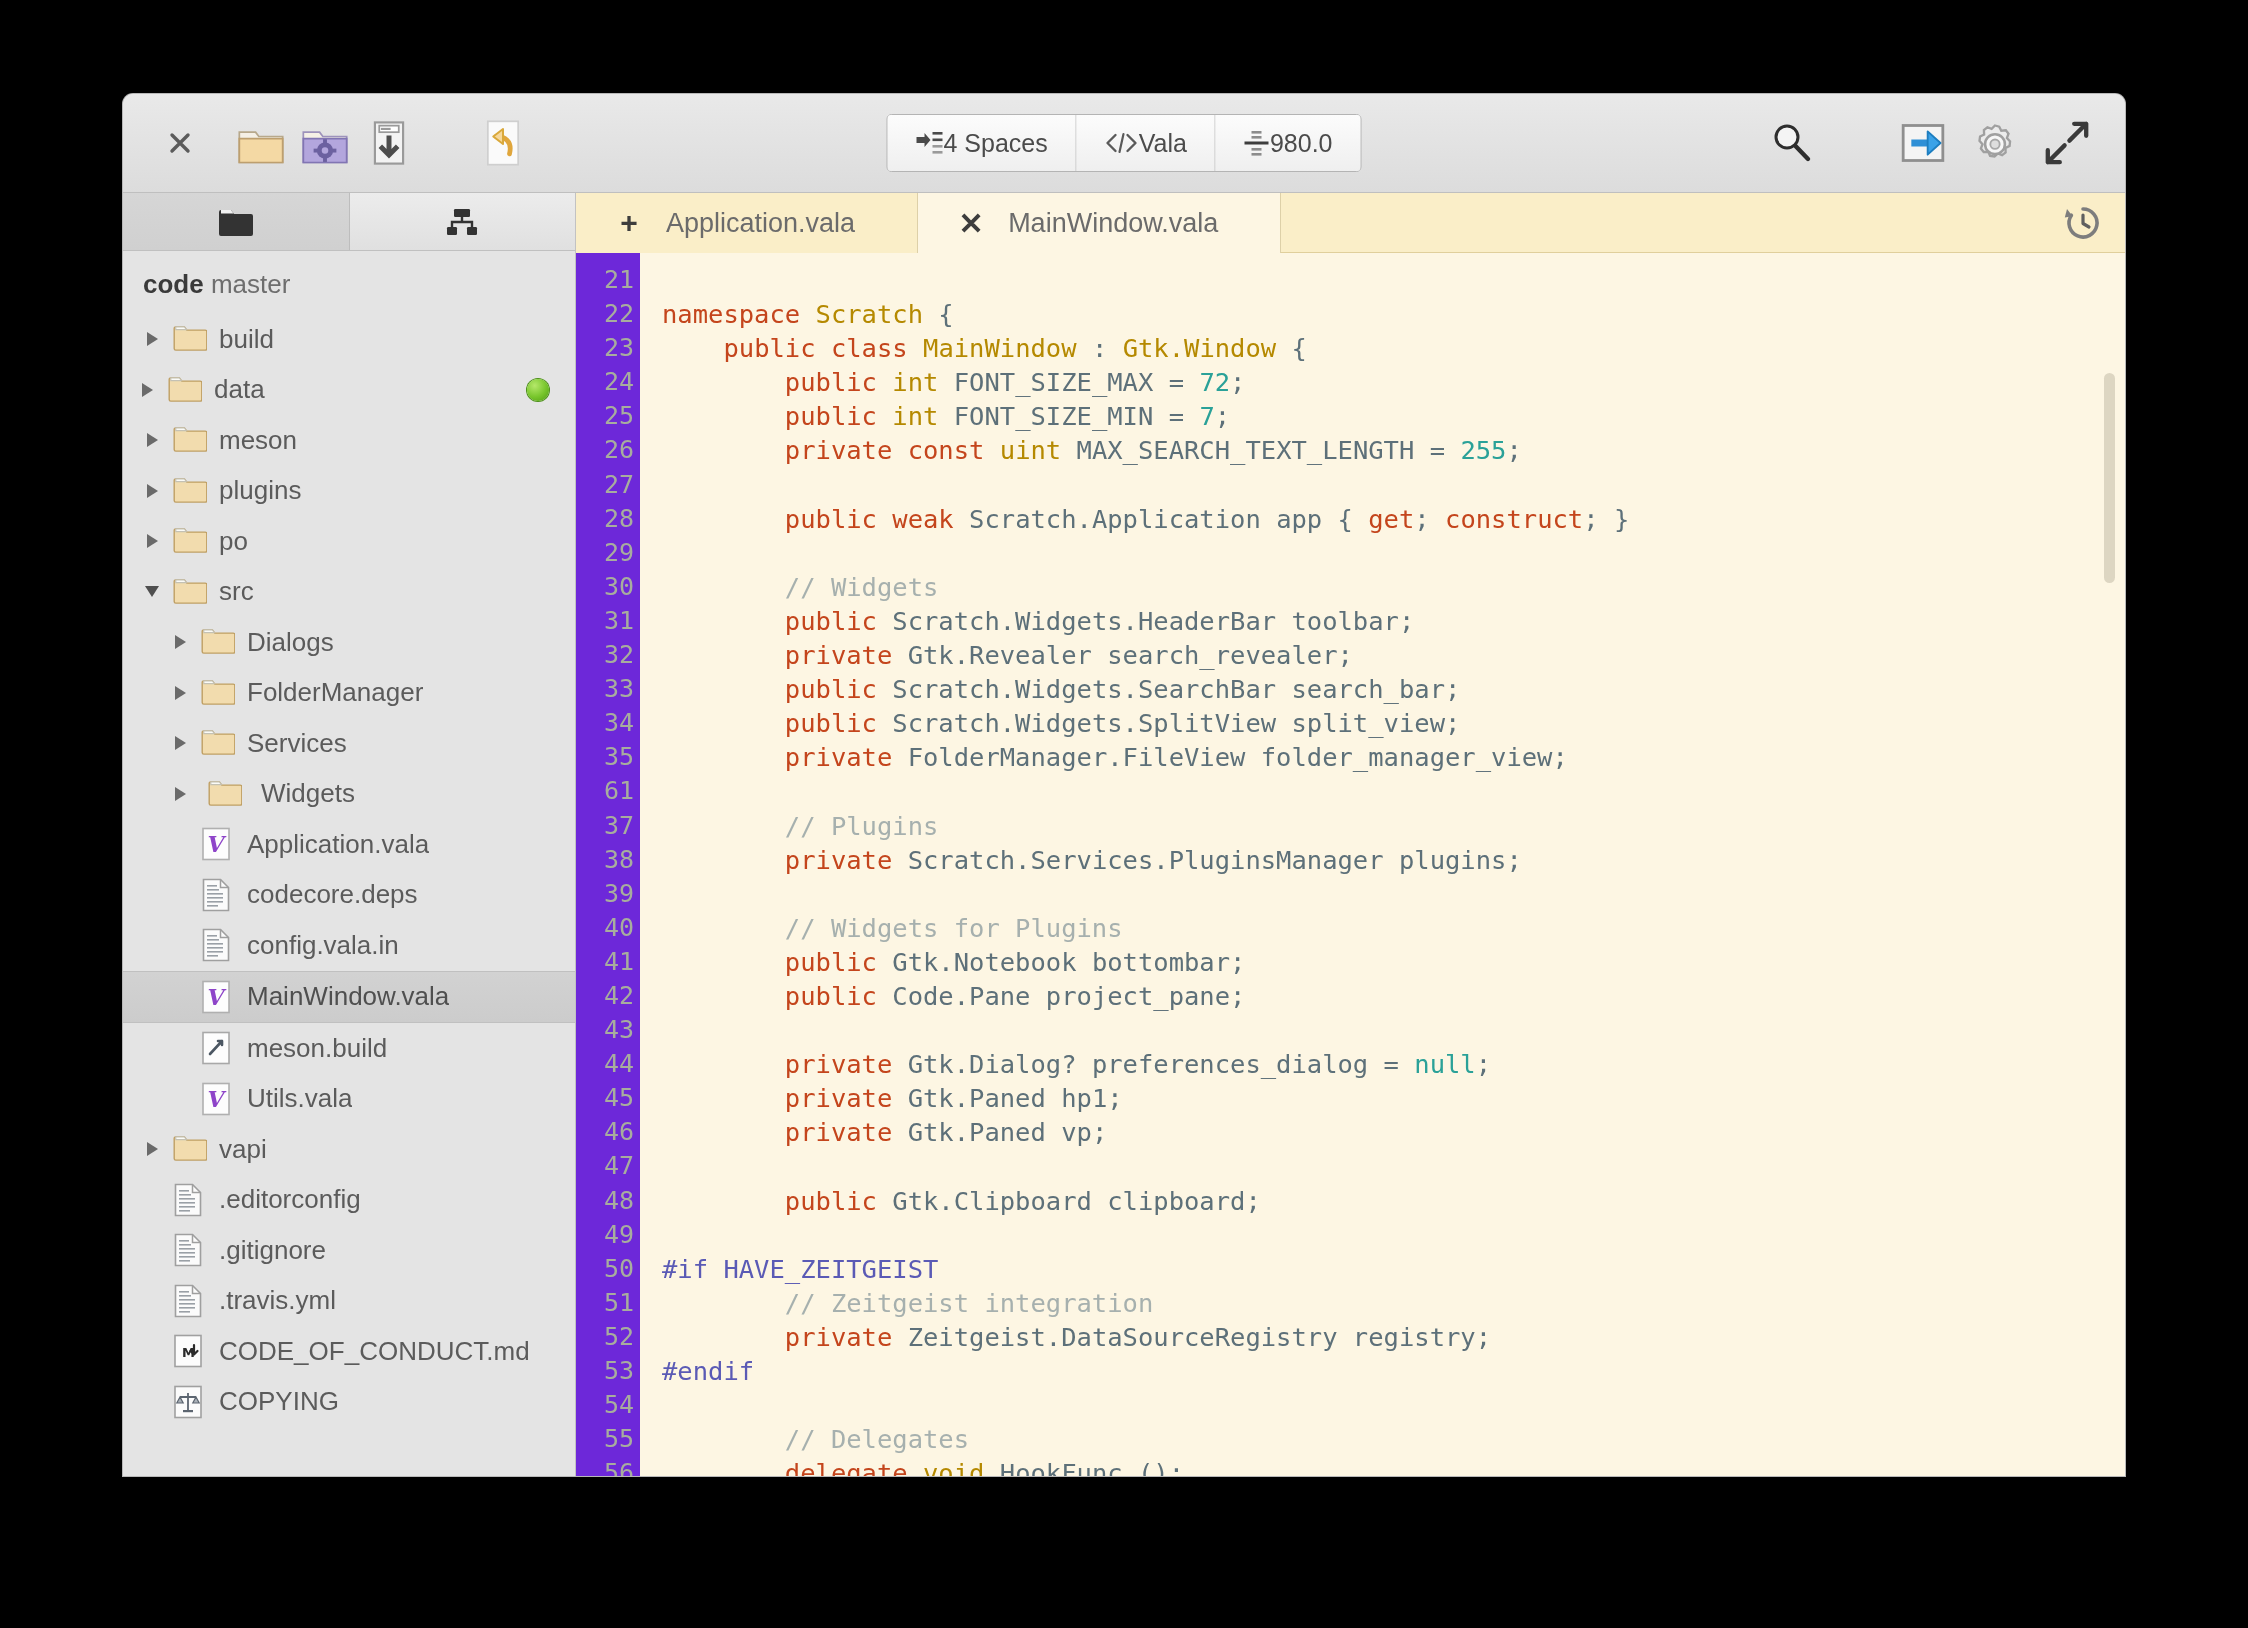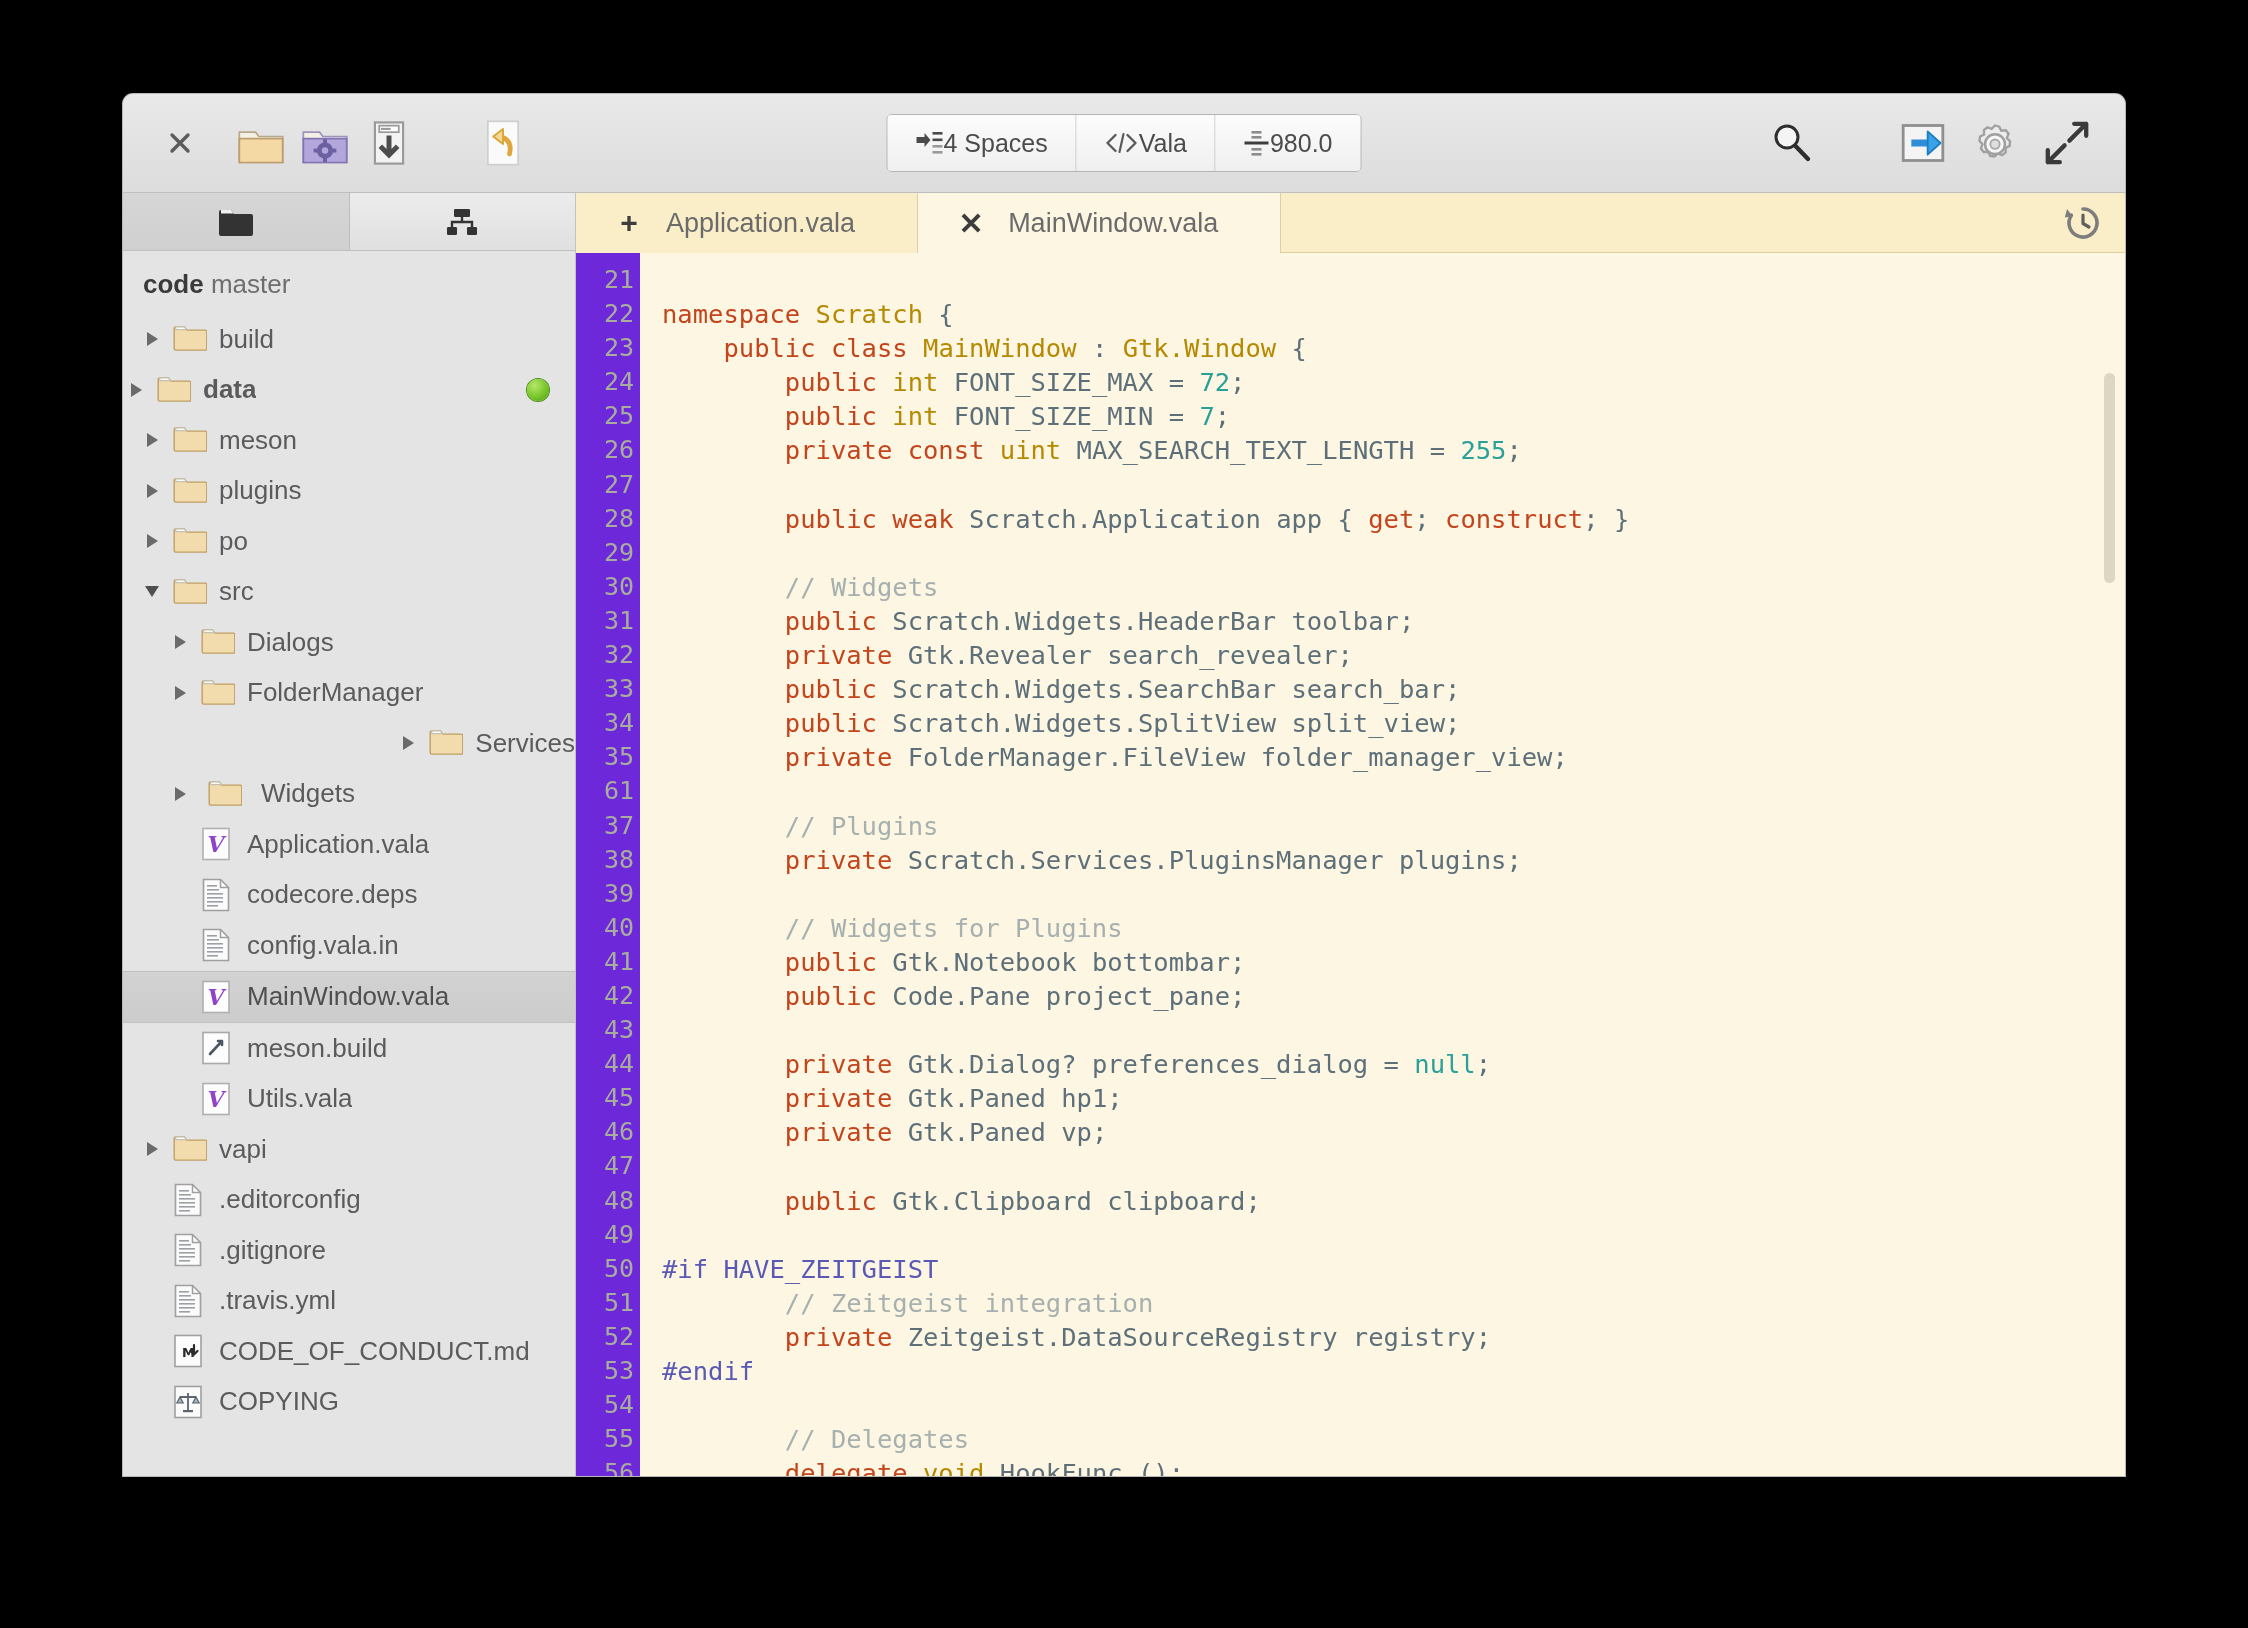--- a/index.html
+++ b/index.html
@@ -417,21 +417,21 @@
               <span class="tri-r"></span>
             </span>
             <span class="ficon">
               <svg width="34" height="30" viewBox="0 0 34 30">
                 <path d="M1.2 6.5a1.6 1.6 0 011.6-1.6h8.6l2.4 3.2h18.4a1.6 1.6 0 011.6 1.6v16.8a1.6 1.6 0 01-1.6 1.6H2.8a1.6 1.6 0 01-1.6-1.6z" fill="#f2dcae" stroke="#bf9f63" stroke-width="1.4"></path>
                 <path d="M2.8 4.9h8.6l2 2.7H2.8z" fill="#fbfbf7" stroke="#c4c1b4" stroke-width="1.1"></path>
               </svg>
             </span>
             <span class="rowlabel">build</span>
           </div>
-          <div class="row" style="padding-left: 0; font-weight: bold;">
+          <div class="row" style="padding-left: 11px;">
             <span class="arrow">
               <span class="tri-r"></span>
             </span>
             <span class="ficon">
               <svg width="34" height="30" viewBox="0 0 34 30">
                 <path d="M1.2 6.5a1.6 1.6 0 011.6-1.6h8.6l2.4 3.2h18.4a1.6 1.6 0 011.6 1.6v16.8a1.6 1.6 0 01-1.6 1.6H2.8a1.6 1.6 0 01-1.6-1.6z" fill="#f2dcae" stroke="#bf9f63" stroke-width="1.4"></path>
                 <path d="M2.8 4.9h8.6l2 2.7H2.8z" fill="#fbfbf7" stroke="#c4c1b4" stroke-width="1.1"></path>
               </svg>
             </span>
             <span class="rowlabel">data</span>
@@ -502,21 +502,21 @@
               <span class="tri-r"></span>
             </span>
             <span class="ficon">
               <svg width="34" height="30" viewBox="0 0 34 30">
                 <path d="M1.2 6.5a1.6 1.6 0 011.6-1.6h8.6l2.4 3.2h18.4a1.6 1.6 0 011.6 1.6v16.8a1.6 1.6 0 01-1.6 1.6H2.8a1.6 1.6 0 01-1.6-1.6z" fill="#f2dcae" stroke="#bf9f63" stroke-width="1.4"></path>
                 <path d="M2.8 4.9h8.6l2 2.7H2.8z" fill="#fbfbf7" stroke="#c4c1b4" stroke-width="1.1"></path>
               </svg>
             </span>
             <span class="rowlabel">FolderManager</span>
           </div>
-          <div class="row" style="padding-left: 44px; justify-content: flex-end;">
+          <div class="row" style="padding-left: 44px;">
             <span class="arrow">
               <span class="tri-r"></span>
             </span>
             <span class="ficon">
               <svg width="34" height="30" viewBox="0 0 34 30">
                 <path d="M1.2 6.5a1.6 1.6 0 011.6-1.6h8.6l2.4 3.2h18.4a1.6 1.6 0 011.6 1.6v16.8a1.6 1.6 0 01-1.6 1.6H2.8a1.6 1.6 0 01-1.6-1.6z" fill="#f2dcae" stroke="#bf9f63" stroke-width="1.4"></path>
                 <path d="M2.8 4.9h8.6l2 2.7H2.8z" fill="#fbfbf7" stroke="#c4c1b4" stroke-width="1.1"></path>
               </svg>
             </span>
             <span class="rowlabel">Services</span>

